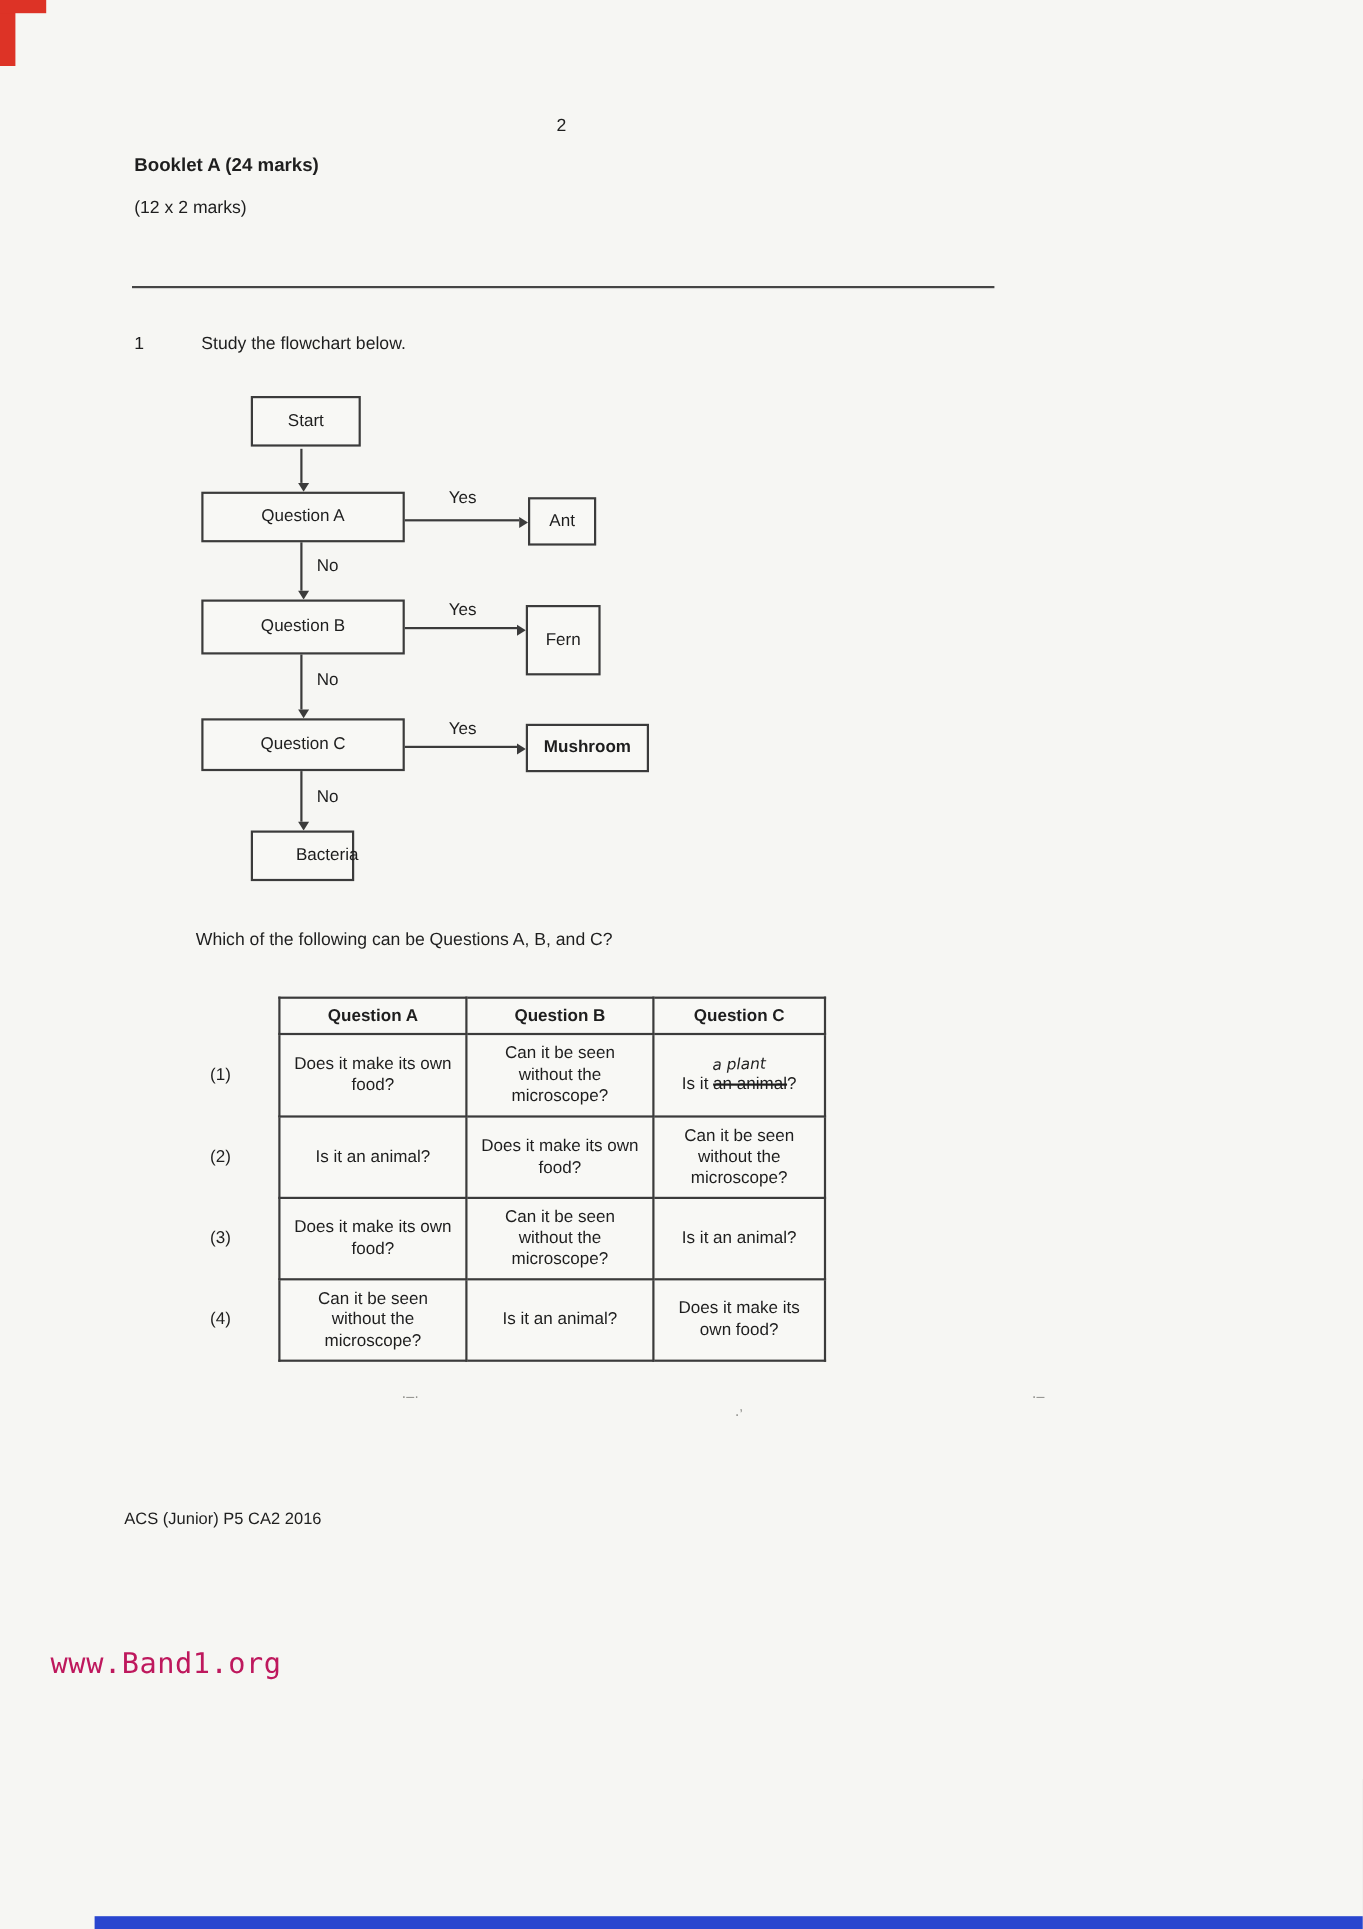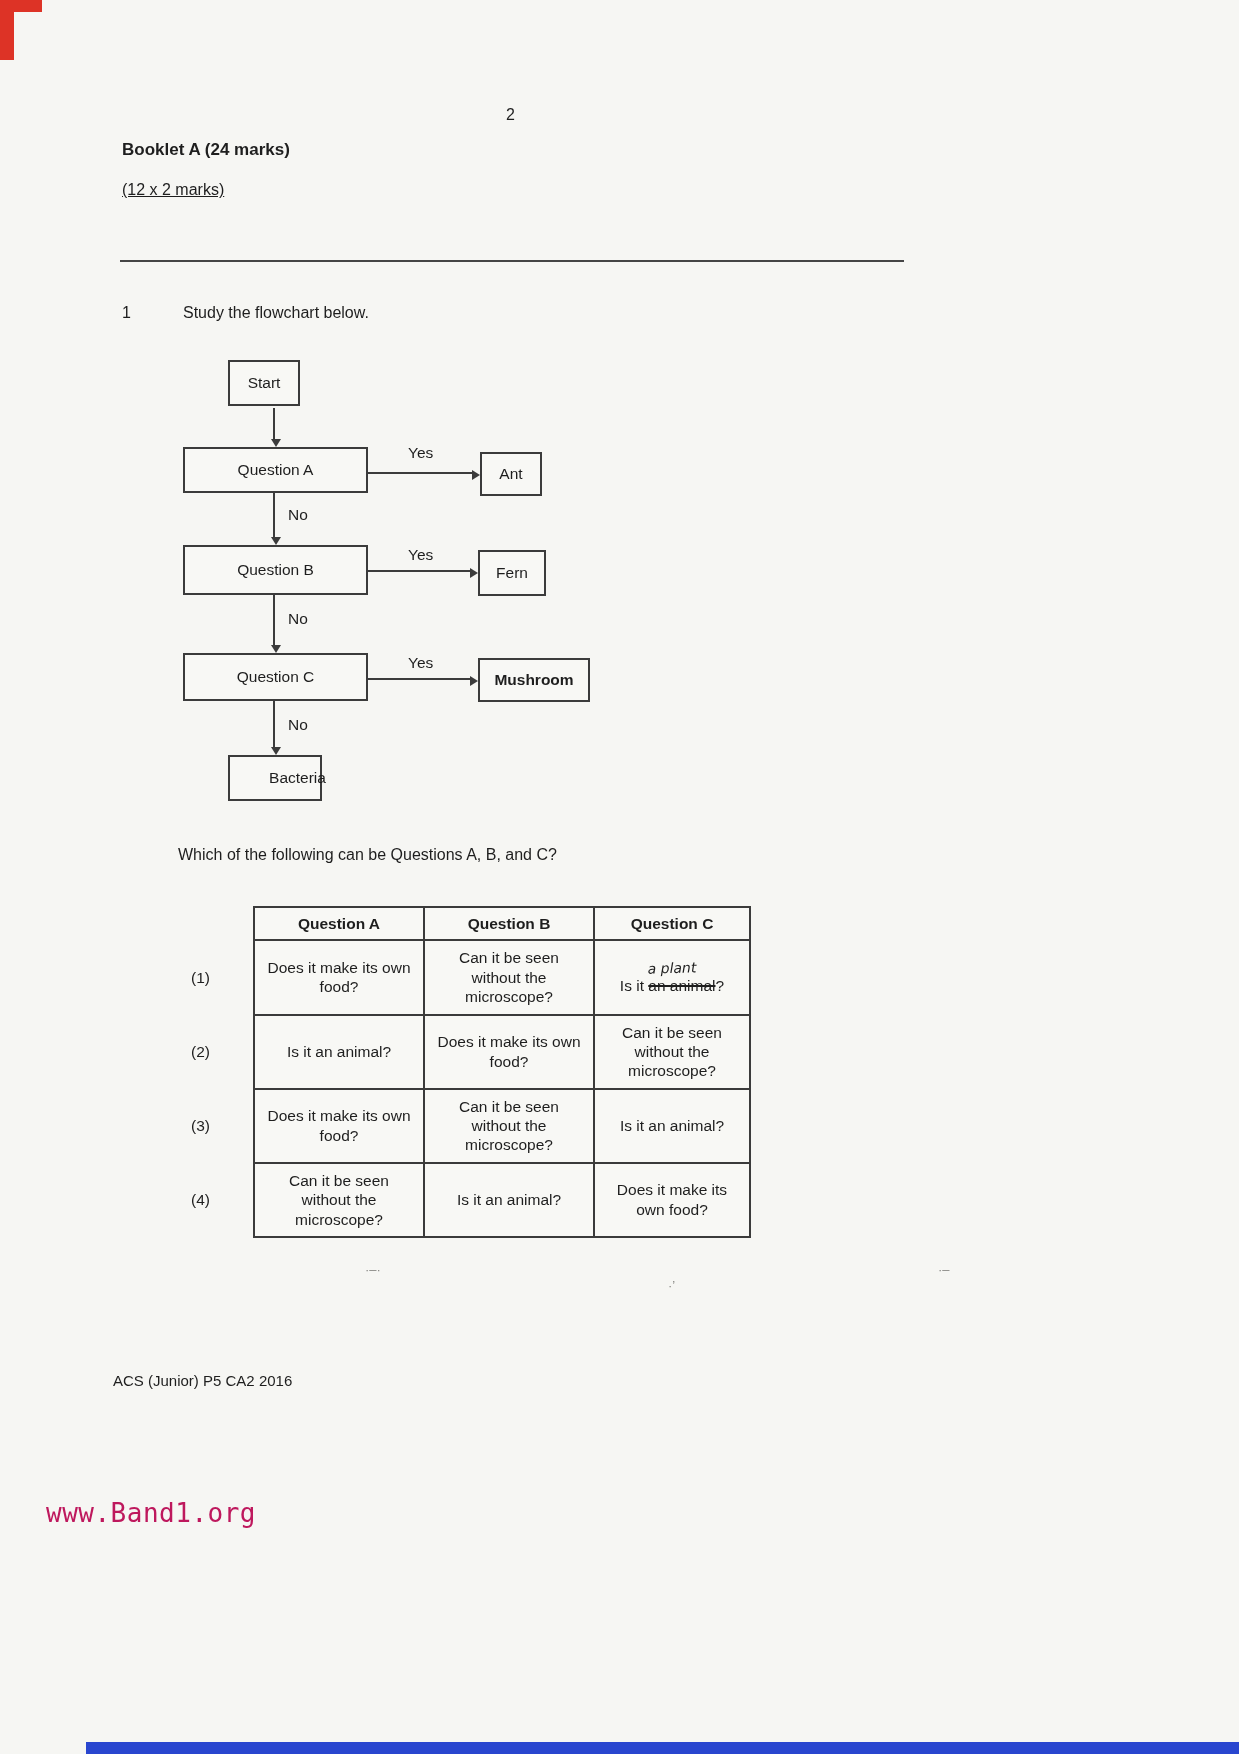--- a/index.html
+++ b/index.html
@@ -18,21 +18,21 @@
   .red-corner-h { position:absolute; left:0; top:0; width:42px; height:12px; background:#dd3326; }
   .blue-bottom-bar { position:absolute; left:86px; right:0; bottom:0; height:12px; background:#2946cf; }
 
   .page-number { position:absolute; left:506px; top:106px; font-size:16px; }
 
   .booklet-title { position:absolute; left:122px; top:140px; font-size:17px; font-weight:bold; }
   .booklet-title .underlined { text-decoration-thickness:2px; text-underline-offset:3px; }
 
   .instructions { position:absolute; left:122px; top:177px; width:792px; font-size:16px; line-height:1.38; }
   .instructions .bold { font-weight:bold; }
-  .marks-note { margin-top:2px;text-decoration:underline; }
+  .marks-note { margin-top:2px; }
 
   .rule { position:absolute; left:120px; top:260px; width:784px; height:0; border-top:2.5px solid #454545; }
 
   .q-number { position:absolute; left:122px; top:304px; font-size:16px; }
   .q-prompt  { position:absolute; left:183px; top:304px; font-size:16px; }
 
   
   .flowchart { position:absolute; left:120px; top:348px; width:620px; height:462px; }
   .fc-box {
     position:absolute; box-sizing:border-box;
@@ -107,38 +107,38 @@
     <div class="marks-note">(12 x 2 marks)</div>
   </div>
 
   <div class="rule"></div>
 
   <div class="q-number">1</div>
   <div class="q-prompt">Study the flowchart below.</div>
 
   <div class="flowchart">
 
-    <div class="fc-box" style="left:108px; top:12px; width:72px; height:46px;">Start</div>
+    <div class="fc-box" style="left:108px; top:12px; width:100px; height:46px;">Start</div>
 
     <div class="arrow-v" style="left:153px; top:60px; height:31px;"></div>
 
     <div class="fc-box" style="left:63px; top:99px; width:185px; height:46px;">Question A</div>
 
     <span class="fc-label" style="left:288px; top:96px;">Yes</span>
     <div class="arrow-h" style="left:248px; top:124px; width:104px;"></div>
     <div class="fc-box" style="left:360px; top:104px; width:62px; height:44px;">Ant</div>
 
     <span class="fc-label" style="left:168px; top:158px;">No</span>
     <div class="arrow-v" style="left:153px; top:145px; height:44px;"></div>
 
     <div class="fc-box" style="left:63px; top:197px; width:185px; height:50px;">Question B</div>
 
     <span class="fc-label" style="left:288px; top:198px;">Yes</span>
     <div class="arrow-h" style="left:248px; top:222px; width:102px;"></div>
-    <div class="fc-box" style="left:358px; top:202px; width:68px; height:46px;">Fern</div>
+    <div class="fc-box" style="left:358px; top:202px; width:68px; height:64px;">Fern</div>
 
     <span class="fc-label" style="left:168px; top:262px;">No</span>
     <div class="arrow-v" style="left:153px; top:247px; height:50px;"></div>
 
     <div class="fc-box" style="left:63px; top:305px; width:185px; height:48px;">Question C</div>
 
     <span class="fc-label" style="left:288px; top:306px;">Yes</span>
     <div class="arrow-h" style="left:248px; top:330px; width:102px;"></div>
     <div class="fc-box" style="left:358px; top:310px; width:112px; height:44px; font-weight:bold;">Mushroom</div>
 

